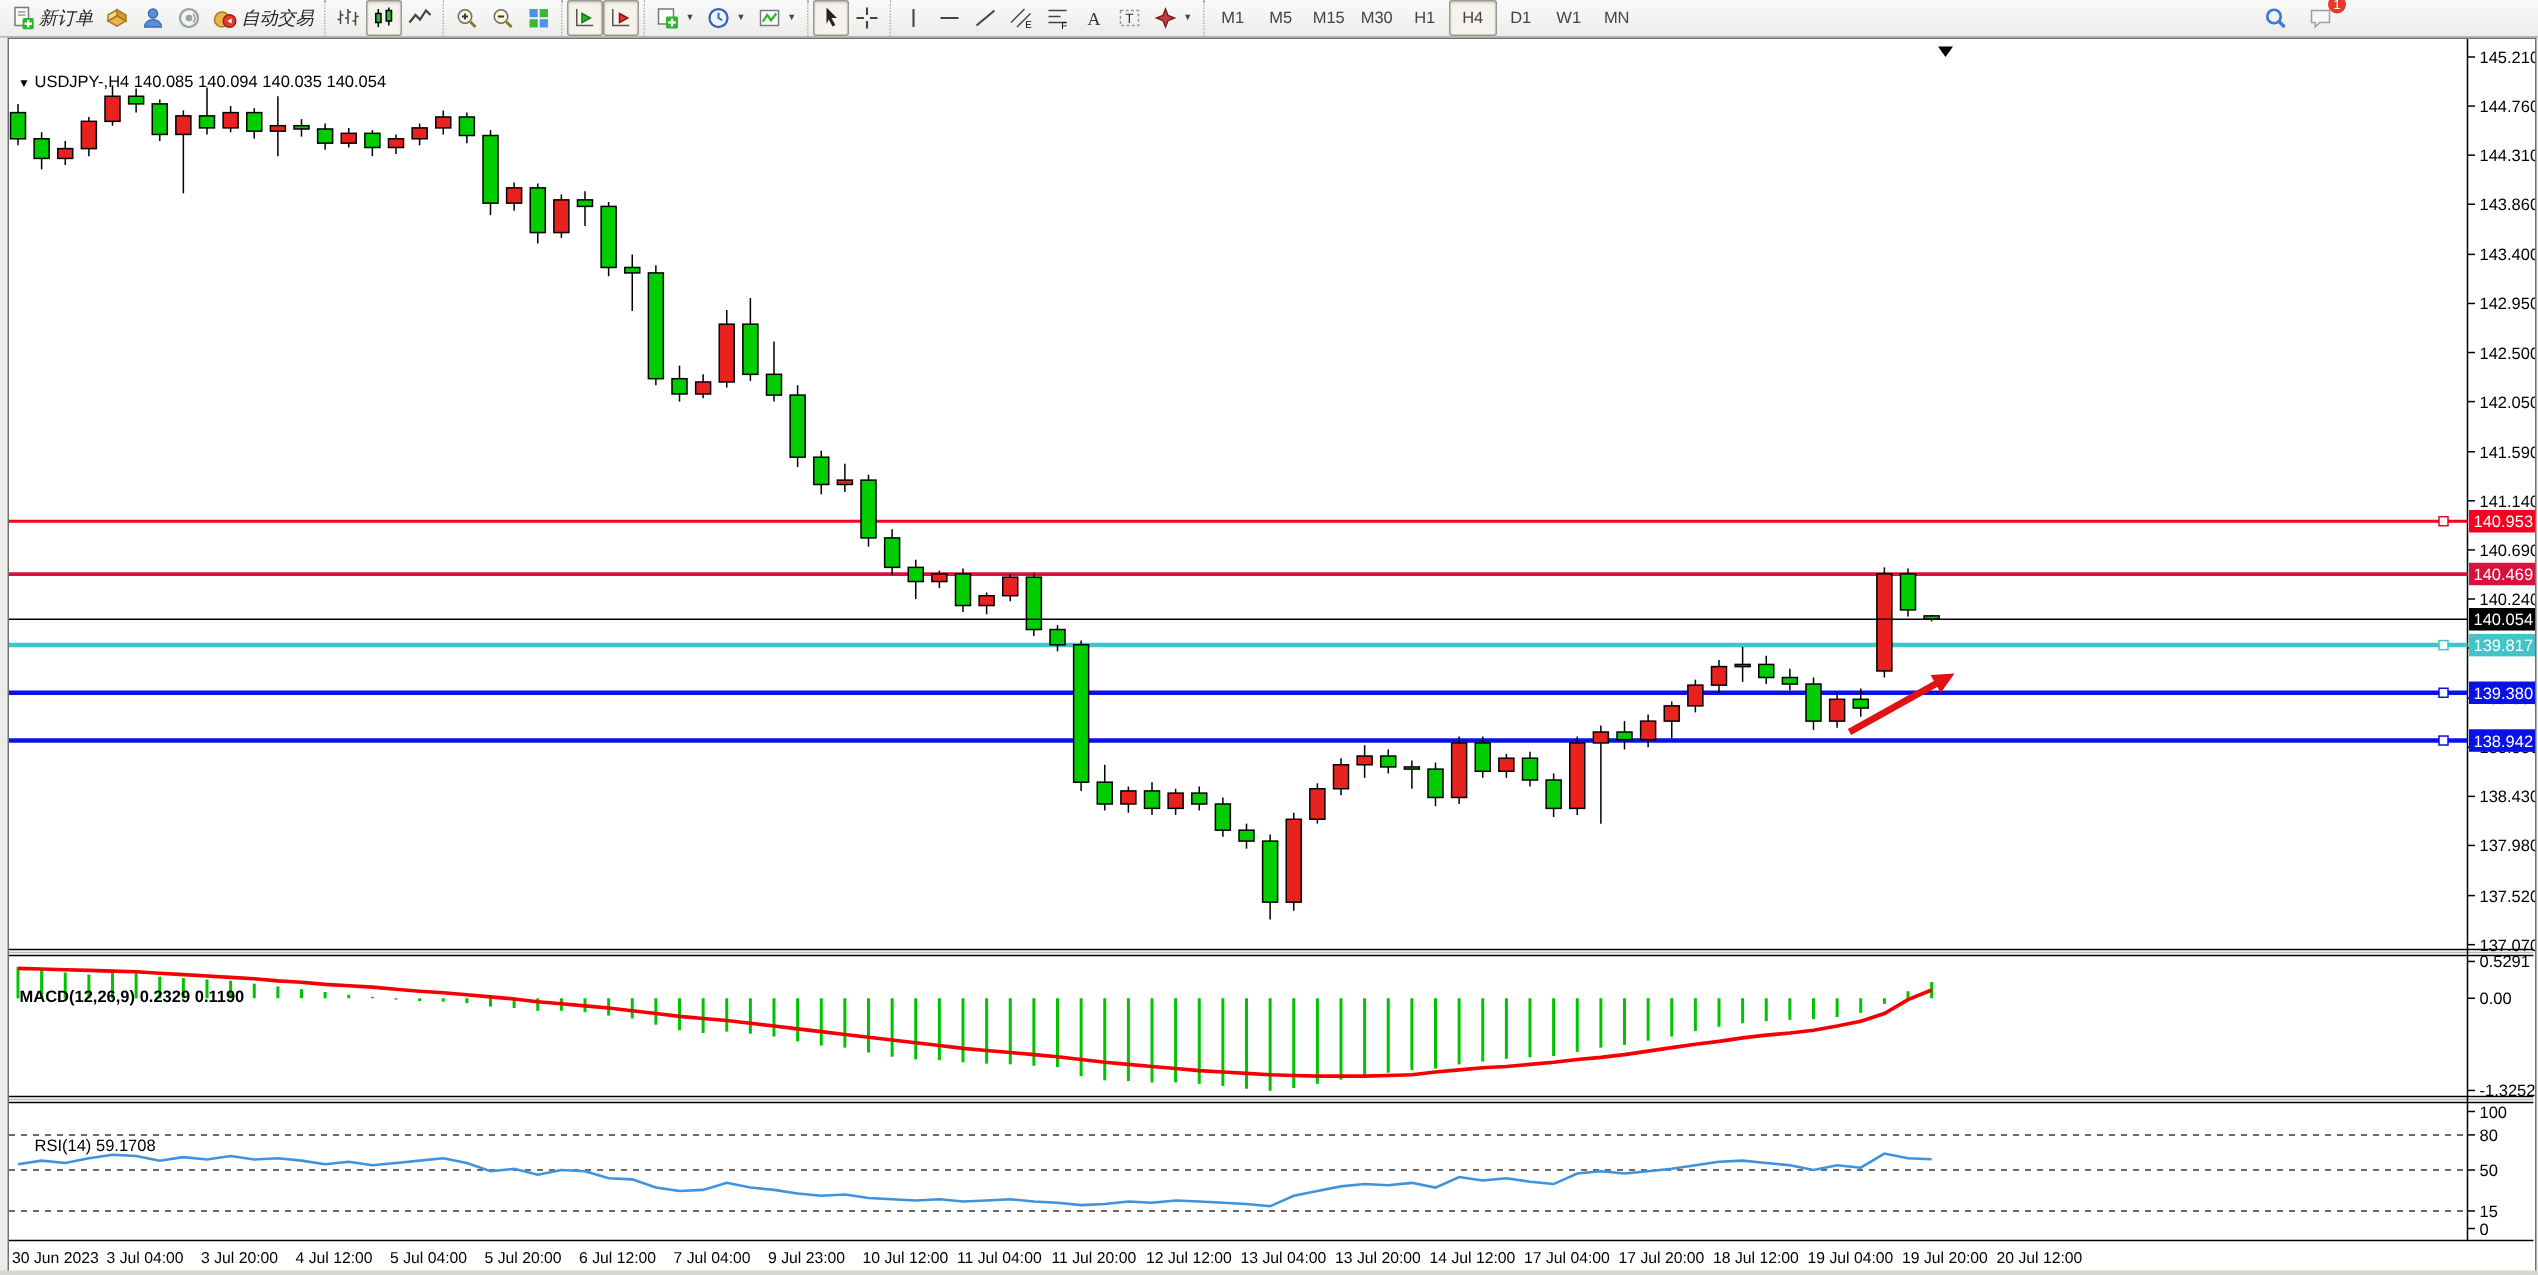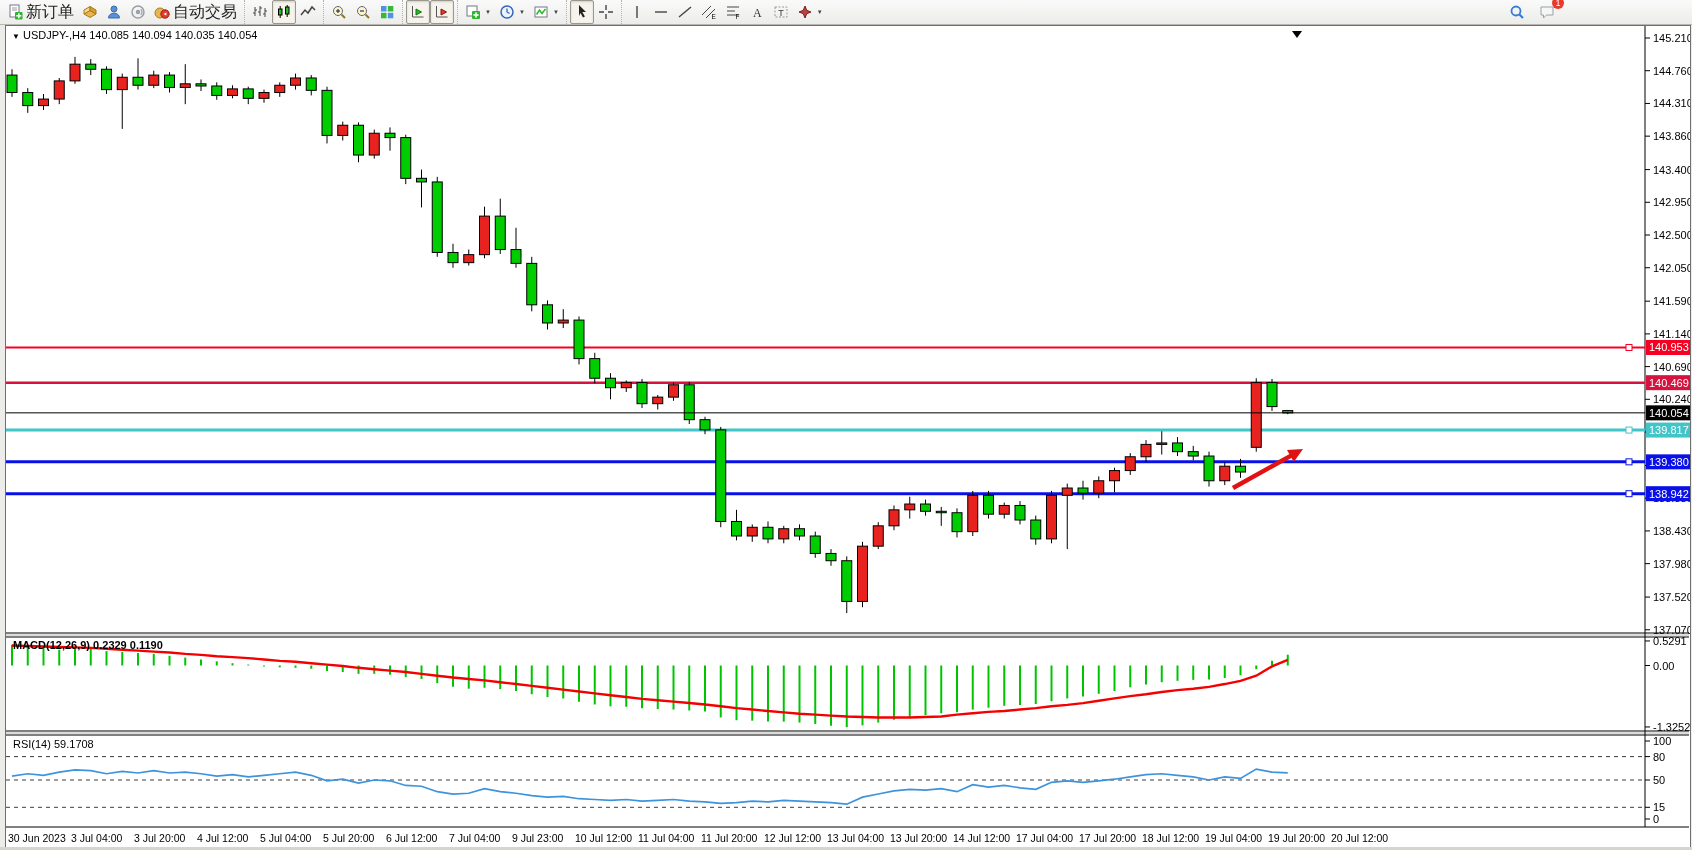--- a/index.html
+++ b/index.html
@@ -8,35 +8,35 @@
   
   #toolbar{position:absolute;left:0;top:0;width:1692px;height:24px;
     background:linear-gradient(#fafafa,#ececea);border-bottom:1px solid #b9b6b2;
     display:flex;align-items:center;font-size:11px;color:#333;}
   .tb-group{display:flex;align-items:center;height:24px;padding:0 3px;}
   .tb-group:not(:first-child){border-left:1px dotted #b5b2ae;}
   .tb-btn{display:flex;align-items:center;gap:3px;height:20px;padding:1px 3px;
     border:1px solid transparent;border-radius:2px;cursor:default;}
   .tb-btn.active{background:#f5f3ec;border:1px solid #9a978f;box-shadow:inset 0 1px 2px rgba(0,0,0,.15);}
   .tb-btn svg{width:16px;height:16px;display:block;}
-  .tb-btn .cjk{font-size:16px;color:#222;white-space:nowrap;}
+  .tb-btn .cjk{font-size:12px;color:#222;white-space:nowrap;font-style:italic;}
   .caret{font-size:6px;color:#444;margin-left:1px;}
   .tf-btn{min-width:24px;text-align:center;justify-content:center;color:#444;font-size:11px;}
   #tb-right{position:absolute;left:1505px;top:0;height:24px;display:flex;align-items:center;gap:6px;}
   #chat-wrap{position:relative;}
   #chat-badge{position:absolute;right:-6px;top:-4px;background:#e8392b;color:#fff;
     border-radius:50%;width:12px;height:12px;font-size:9px;line-height:12px;text-align:center;}
   
   #chart-window{position:absolute;left:5px;top:25px;width:1684px;height:822px;
     background:#fff;border:1px solid #6f6f6f;}
   #chart-svg{position:absolute;left:0;top:0;}
-  .overlay{position:absolute;font-size:11px;color:#000;white-space:nowrap;z-index:5;}
+  .overlay{position:absolute;font-size:11px;color:#000;white-space:nowrap;z-index:5;margin-top:20px;}
   #chart-title{left:6px;top:3px;}
   #macd-label{left:7px;top:613px;font-weight:bold;}
-  #rsi-label{left:7px;top:712px;text-align:center;}
+  #rsi-label{left:17px;top:712px;text-align:center;}
   #bottom-strip{position:absolute;left:0;top:847px;width:1692px;height:3px;background:#d8d5d0;}
 </style>
 </head>
 <body>
 
 <div id="toolbar">
     <div class="tb-group">
       <div class="tb-btn">
         <span style="display: inline-flex;">
           <svg viewBox="0 0 16 16" width="16" height="16">
@@ -268,20 +268,31 @@
         </span>
       </div>
       <div class="tb-btn">
         <span style="display: inline-flex;">
           <svg viewBox="0 0 16 16" width="16" height="16">
             <path d="M8 2l1.7 4.3L14 8l-4.3 1.7L8 14l-1.7-4.3L2 8l4.3-1.7z" fill="#c04040" stroke="#7a2020"></path>
           </svg>
         </span>
         <span class="caret">▼</span>
       </div>
+    </div>
+    <div class="tb-group">
+      <div class="tb-btn tf-btn">M1</div>
+      <div class="tb-btn tf-btn">M5</div>
+      <div class="tb-btn tf-btn">M15</div>
+      <div class="tb-btn tf-btn">M30</div>
+      <div class="tb-btn tf-btn">H1</div>
+      <div class="tb-btn tf-btn active">H4</div>
+      <div class="tb-btn tf-btn">D1</div>
+      <div class="tb-btn tf-btn">W1</div>
+      <div class="tb-btn tf-btn">MN</div>
     </div>
     <div id="tb-right">
       <div class="tb-btn">
         <span style="display: inline-flex;">
           <svg viewBox="0 0 16 16" width="16" height="16">
             <circle cx="7" cy="7" r="4.5" fill="none" stroke="#3a7bd5" stroke-width="1.8"></circle>
             <line x1="10.5" y1="10.5" x2="14" y2="14" stroke="#3a7bd5" stroke-width="2.2"></line>
           </svg>
         </span>
       </div>

